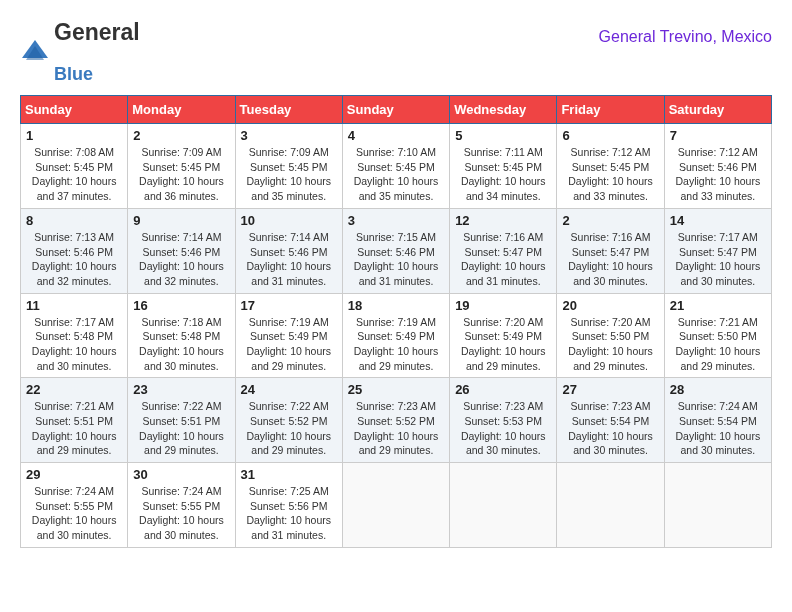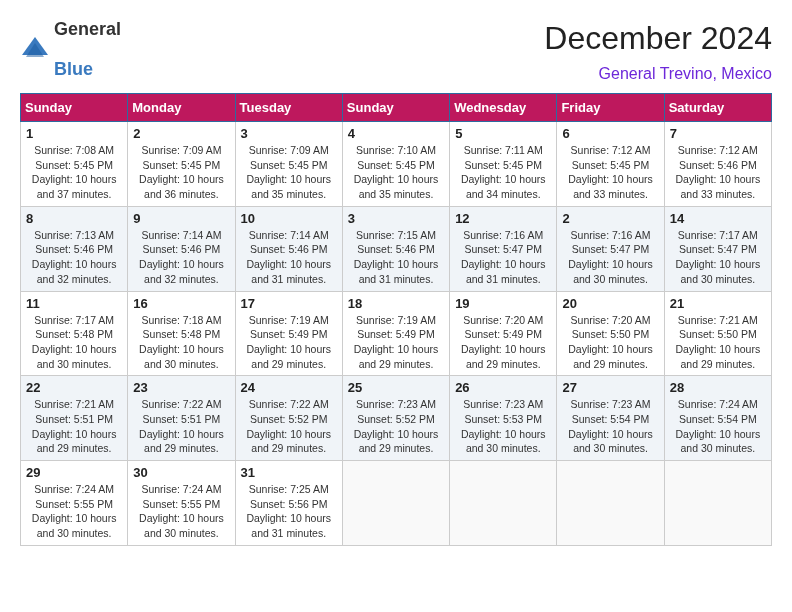--- a/index.html
+++ b/index.html
@@ -19,21 +19,21 @@
     .logo {
       display: flex;
       align-items: center;
     }
     .logo-text {
       display: flex;
       flex-direction: column;
       line-height: 1.1;
     }
     .logo-general {
-      font-size: 18px;
+      font-size: 23px;
       font-weight: bold;
       color: #333;
     }
     .logo-blue {
       font-size: 18px;
       font-weight: bold;
       color: #3a7abf;
       margin-top: 20px;
     }
     .logo-icon {
@@ -53,21 +53,21 @@
       font-size: 16px;
       color: #6d28d9;
       margin-top: 8px;
     }
     .calendar {
       width: 100%;
       border-collapse: collapse;
       font-size: 11px;
     }
     .calendar th {
-      background: #be185d;
+      background: #ef4444;
       color: #fff;
       padding: 6px 4px;
       text-align: left;
       font-size: 13px;
       font-weight: bold;
       border: 1px solid #2d6aa0;
     }
     .calendar td {
       border: 1px solid #ccc;
       vertical-align: top;
@@ -104,21 +104,20 @@
     <svg class="logo-icon" viewBox="0 0 30 30" xmlns="http://www.w3.org/2000/svg">
       <polygon points="15,2 28,20 2,20" fill="#3a7abf"></polygon>
       <polygon points="15,8 24,22 6,22" fill="#1a5a9f" opacity="0.5"></polygon>
     </svg>
     <div class="logo-text">
       <span class="logo-general">General</span>
       <span class="logo-blue">Blue</span>
     </div>
   </div>
   <div class="title-block">
-    <div class="month-title">December 2024</div>
     <div class="location-title">General Trevino, Mexico</div>
   </div>
 </div>
 
 <table class="calendar">
   <thead>
     <tr>
     <th>Sunday</th>
         <th>Monday</th>
         <th>Tuesday</th>

